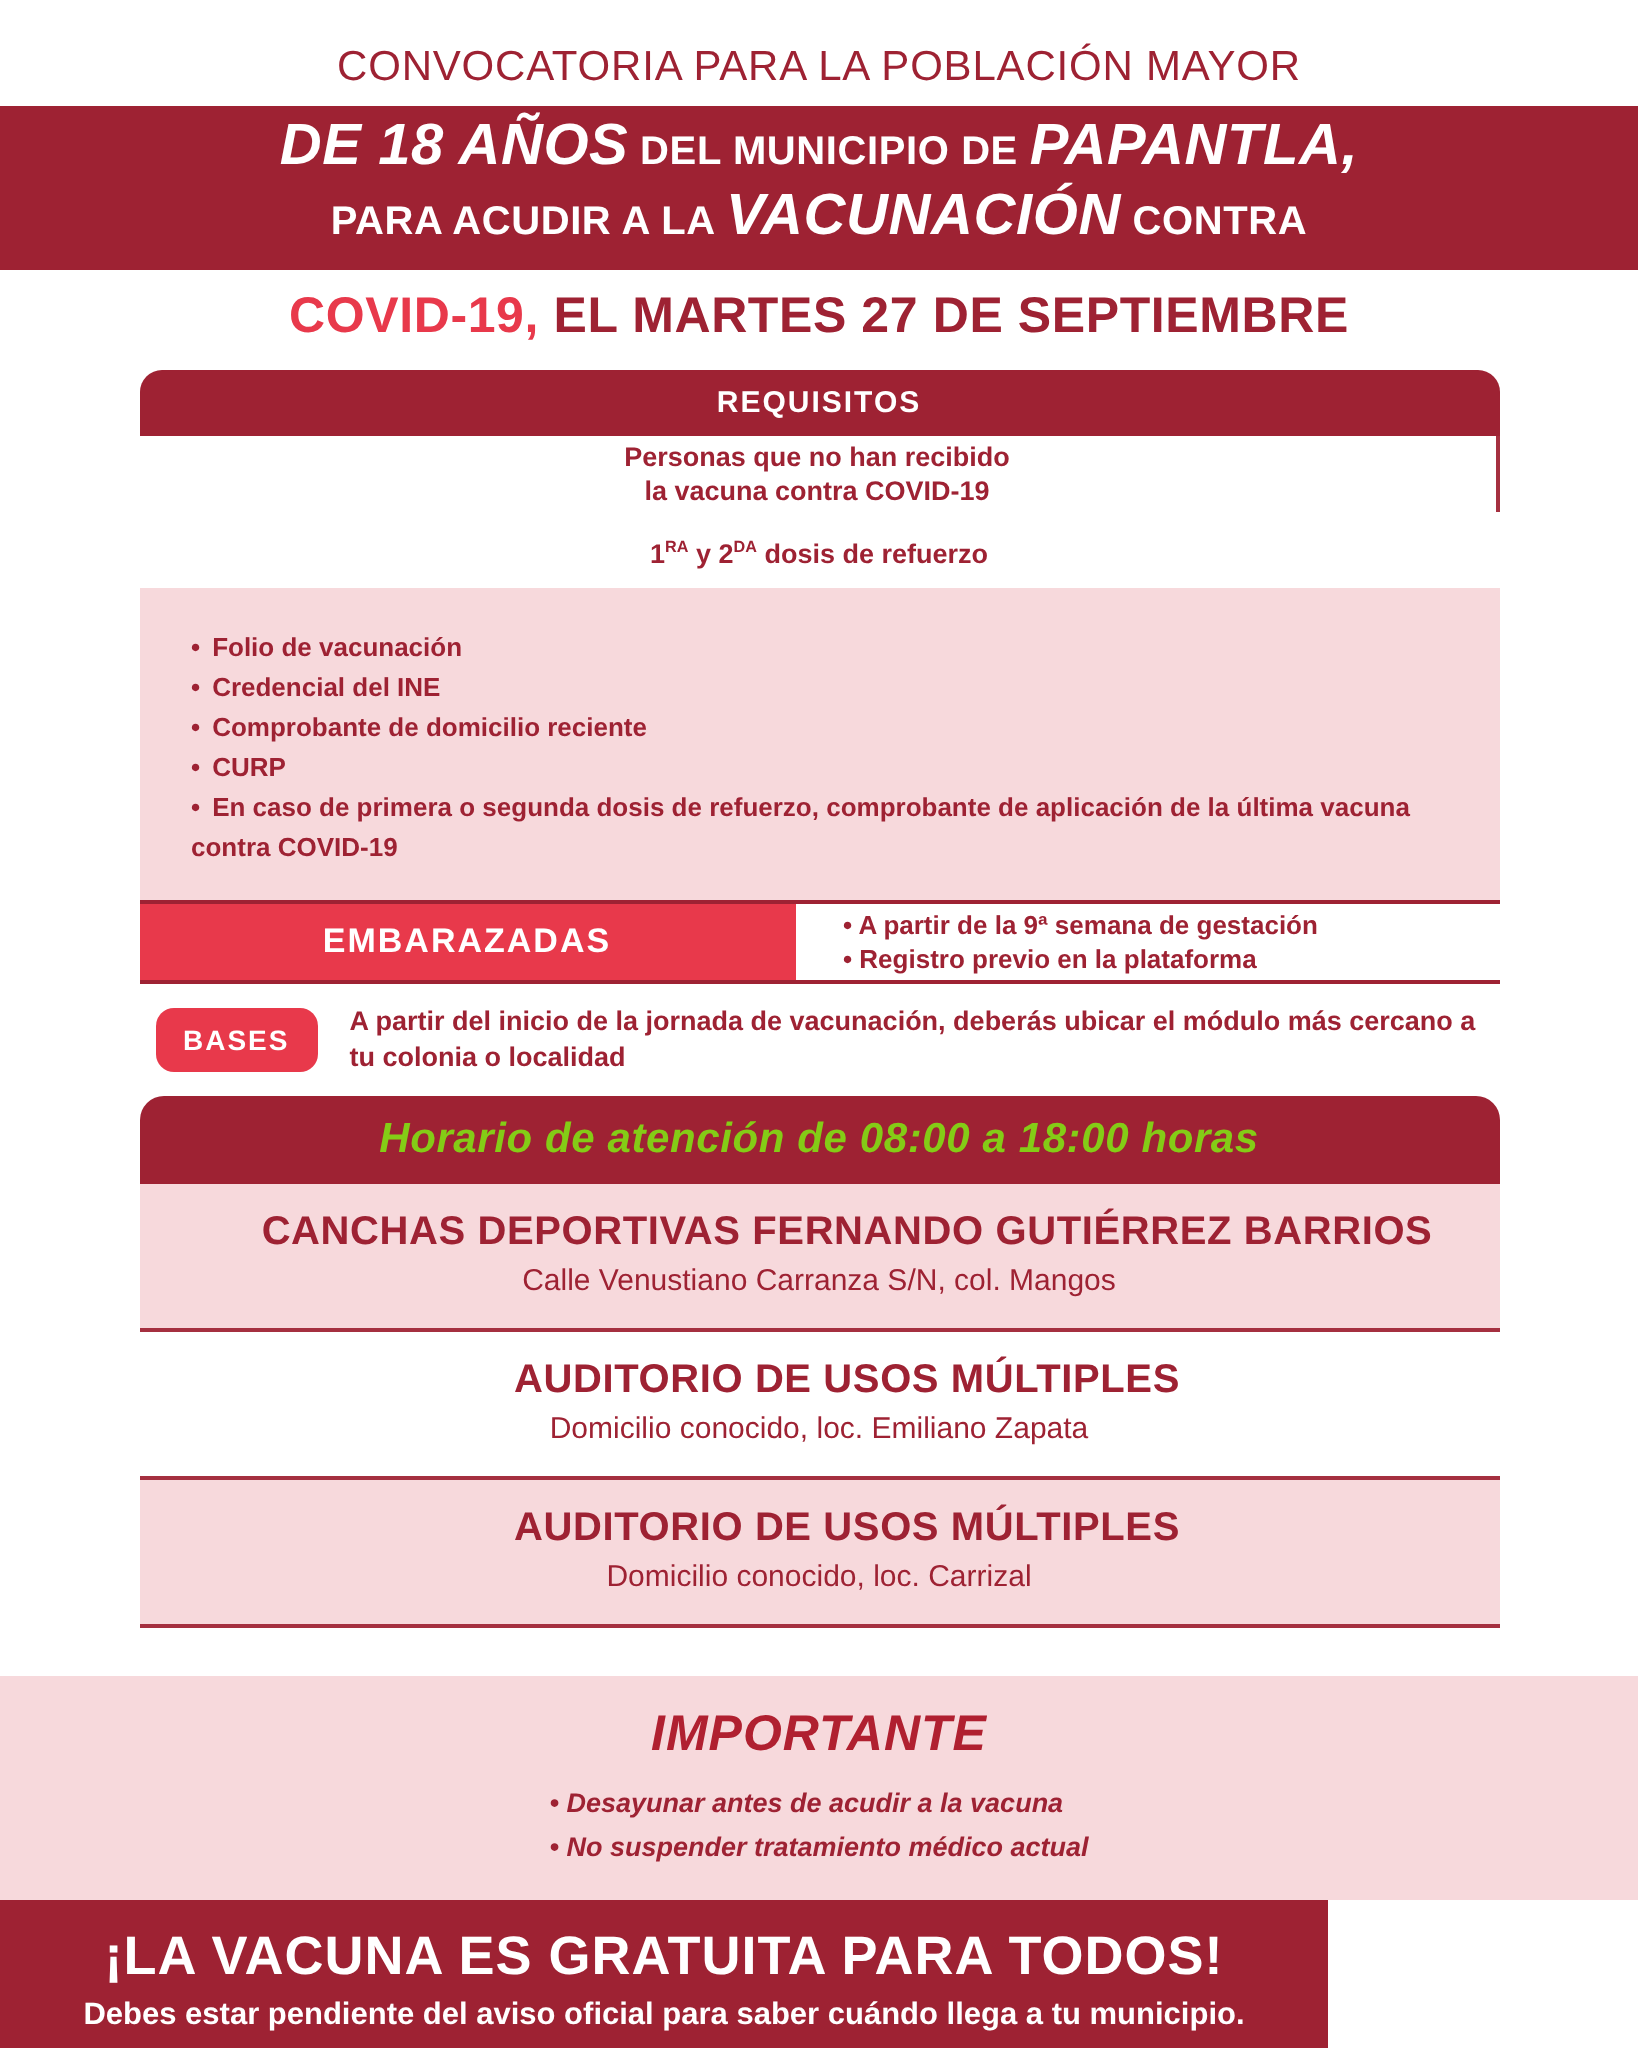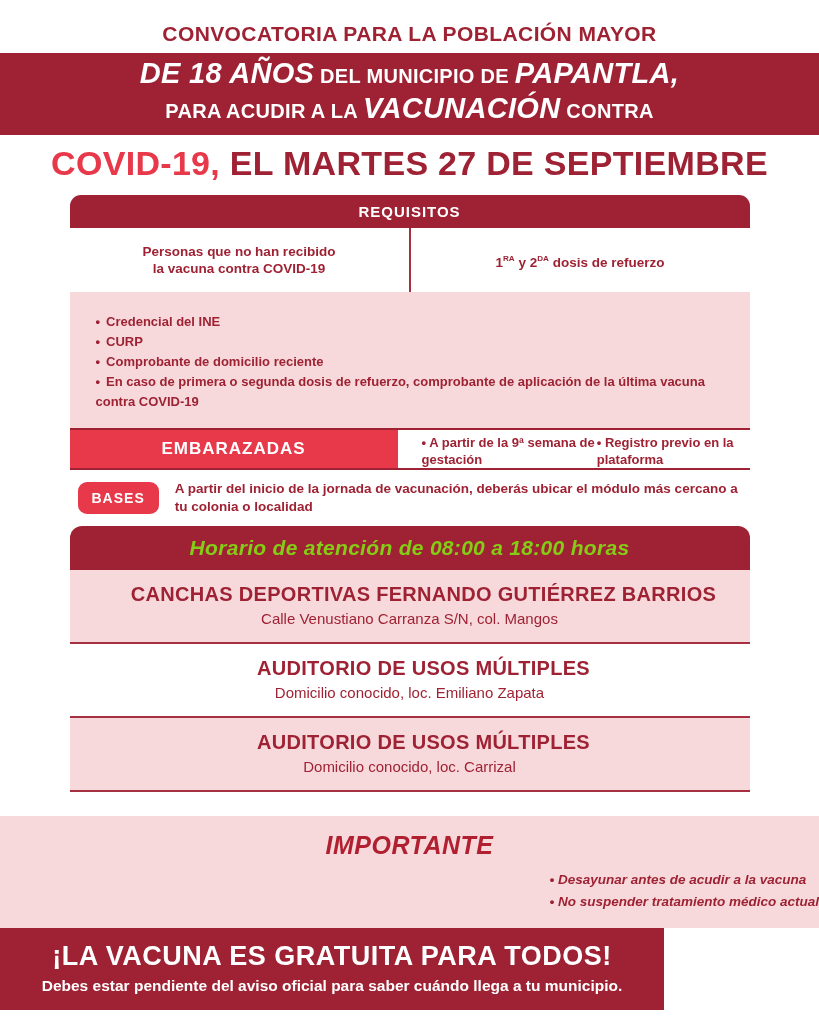--- a/index.html
+++ b/index.html
@@ -5,46 +5,46 @@
   html,body{margin:0;padding:0;}
   body{
     width:819px;height:1024px;overflow:hidden;background:#ffffff;
     font-family:"Liberation Sans","DejaVu Sans",sans-serif;
     position:relative;
   }
   .preline{white-space:pre-line;}
 
   
   .top-title{
-    padding-top:22px;text-align:center;font-size:21px;font-weight:700;
+    padding-top:22px;text-align:center;font-size:21px;font-weight:400;
     letter-spacing:.4px;color:#9e2233;
   }
   .band{
     margin-top:7px;background:#9e2233;color:#fff;text-align:center;
     padding:5px 0 7px;
   }
   .band .l1,.band .l2{line-height:31px;}
   .band .big{font-size:29px;font-weight:800;letter-spacing:.3px;font-style:italic;}
   .band .small{font-size:20px;font-weight:800;letter-spacing:.3px;}
   .date-line{
-    margin-top:9px;text-align:center;font-size:34px;font-weight:800;letter-spacing:.3px;
+    margin-top:9px;text-align:center;font-size:25px;font-weight:800;letter-spacing:.3px;
   }
   .date-line .covid{color:#e8394b;}
   .date-line .rest{color:#9e2233;}
 
   
   .content{width:680px;margin:0 auto;}
 
   
   .req{margin-top:12px;}
   .req-header{
     background:#9e2233;color:#fff;text-align:center;font-size:15px;font-weight:700;
     letter-spacing:1px;padding:8px 0;border-radius:11px 11px 0 0;
   }
-  .req-cols{display:flex;height:64px;}
+  .req-cols{display:flex;height:76px;flex-direction:column;}
   .req-col{
     flex:1;display:flex;align-items:center;justify-content:center;text-align:center;
     color:#9e2233;font-weight:700;font-size:13.5px;line-height:17px;
   }
   .req-col.left{border-right:2px solid #a53040;}
   sup{font-size:60%;vertical-align:super;}
   .req-pink{
     background:#f7d9dc;padding:20px 12px 16px 26px;
   }
   .doc-list{list-style:none;margin:0;padding:0;}
@@ -57,21 +57,21 @@
   .emb-row{
     display:flex;border-top:2px solid #9e2233;border-bottom:2px solid #9e2233;
     height:38px;
     gap:24px;
   }
   .emb-left{
     width:50%;background:#e8394b;color:#fff;display:flex;align-items:center;
     justify-content:center;font-size:17px;font-weight:700;letter-spacing:1px;
   }
   .emb-right{
-    width:50%;background:#fff;display:flex;flex-direction:row;align-items:flex-end;
+    width:50%;background:#fff;display:flex;flex-direction:column;align-items:flex-start;
     justify-content:center;
   }
   .emb-right div{color:#9e2233;font-weight:700;font-size:13px;line-height:17px;}
   .emb-right div::before{content:"• ";}
 
   
   .bases{display:flex;align-items:center;margin-top:10px;padding-left:8px;}
   .bases-badge{
     background:#e8394b;color:#fff;font-weight:800;font-size:14px;letter-spacing:1px;
     padding:8px 14px;border-radius:9px;flex:0 0 auto;
@@ -97,21 +97,21 @@
   .loc-name{color:#9e2233;font-weight:800;font-size:20px;letter-spacing:.3px;line-height:24px;margin-left:28px;}
   .loc-addr{color:#9e2233;font-size:15px;margin-top:3px;line-height:19px;}
 
   
   .importante{
     margin-top:24px;background:#f7d9dc;padding:15px 0 15px;width:819px;font-style:italic;
   }
   .imp-title{
     text-align:center;color:#b02030;font-size:25px;font-weight:800;letter-spacing:.5px;
   }
-  .imp-cols{display:flex;justify-content:flex-end;margin-top:9px;gap:43px;}
+  .imp-cols{display:flex;justify-content:center;margin-top:9px;gap:43px;}
   .imp-col div{
     color:#9e2233;font-weight:700;font-size:13.5px;line-height:22px;
   }
   .imp-col div::before{content:"• ";}
 
   
   .banner{
     background:#9e2233;color:#fff;text-align:center;padding:13px 0 15px;width:664px;
   }
   .banner-title{font-size:27px;font-weight:800;letter-spacing:.5px;}
@@ -141,23 +141,24 @@
     <div class="req-header">REQUISITOS</div>
     <div class="req-cols">
       <div class="req-col left preline">Personas que no han recibido
 la vacuna contra COVID-19</div>
       <div class="req-col">
         <span><span>1</span><sup>RA</sup><span> y 2</span><sup>DA</sup><span> dosis de refuerzo</span></span>
       </div>
     </div>
     <div class="req-pink">
       <ul class="doc-list">
+        <li>Folio de vacunación</li>
         <li>Credencial del INE</li>
+        <li>Comprobante de domicilio reciente</li>
         <li>CURP</li>
-        <li>Comprobante de domicilio reciente</li>
         <li>En caso de primera o segunda dosis de refuerzo, comprobante de aplicación de la última vacuna contra COVID-19</li>
       </ul>
     </div>
 
     <div class="emb-row">
       <div class="emb-left">EMBARAZADAS</div>
       <div class="emb-right">
         <div>A partir de la 9ª semana de gestación</div>
         <div>Registro previo en la plataforma</div>
       </div>

